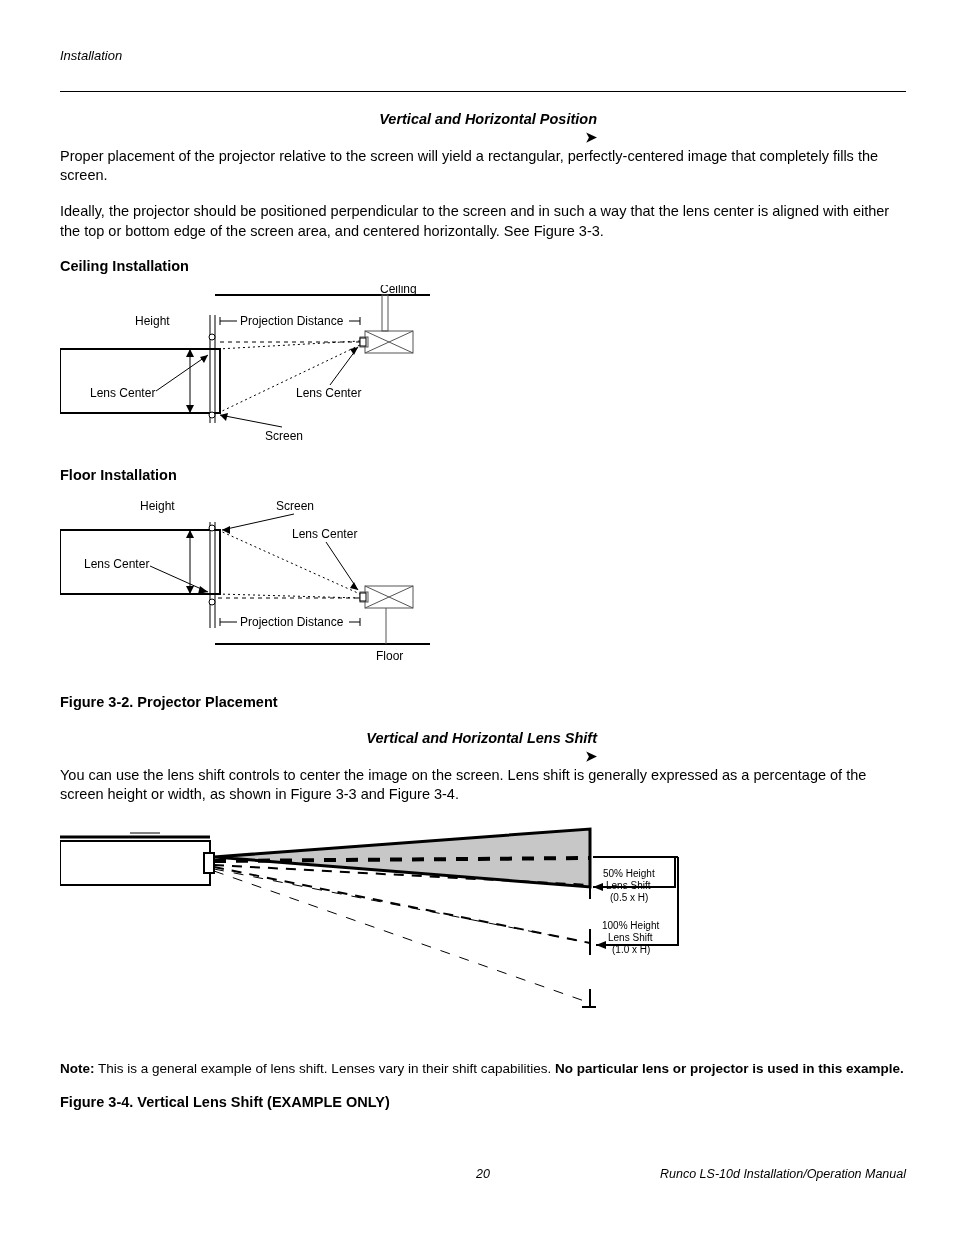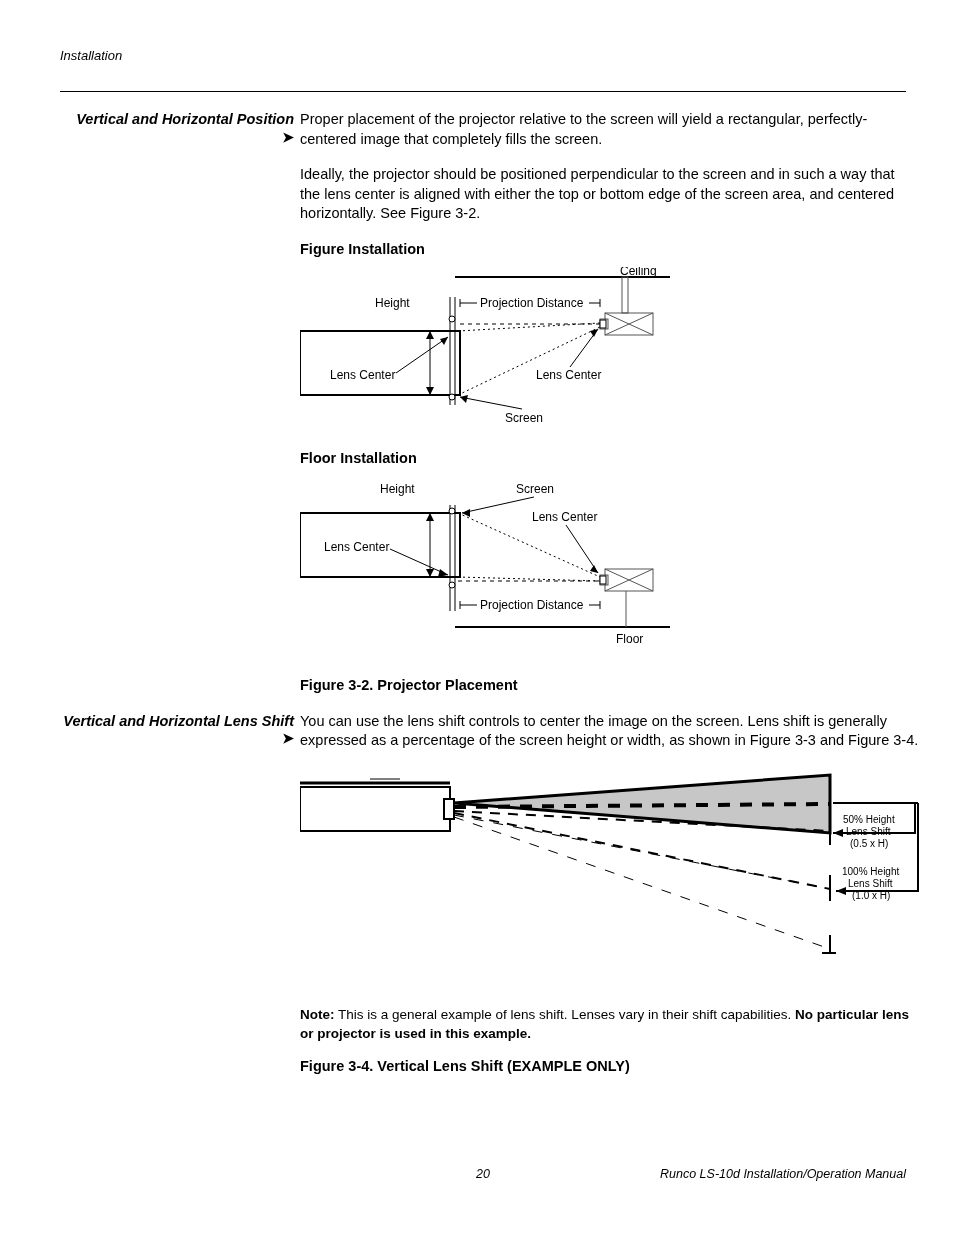--- a/index.html
+++ b/index.html
@@ -21,21 +21,22 @@
     font-size: 13px;
     margin-bottom: 28px;
   }
   .hr {
     border: none;
     border-top: 1px solid #000;
     margin: 0 0 18px 0;
   }
   .row {
     display: flex;
-    align-items: flex-start;
+    align-items: center;
+    flex-direction: column;
   }
   .sidecol {
     width: 240px;
     flex: none;
     text-align: right;
     padding-right: 6px;
     box-sizing: border-box;
   }
   .side-heading {
     font-weight: bold;
@@ -99,24 +100,24 @@
   <div class="header-label">Installation</div>
   <hr class="hr">
 
   <div class="row">
     <div class="sidecol">
       <span class="side-heading">Vertical and Horizontal Position</span>
       <span class="arrow">➤</span>
     </div>
     <div class="bodycol">
       <p>Proper placement of the projector relative to the screen will yield a rectangular, perfectly-centered image that completely fills the screen.</p>
-      <p>Ideally, the projector should be positioned perpendicular to the screen and in such a way that the lens center is aligned with either the top or bottom edge of the screen area, and centered horizontally. See Figure 3-2.</p>
+      <p>Ideally, the projector should be positioned perpendicular to the screen and in such a way that the lens center is aligned with either the top or bottom edge of the screen area, and centered horizontally. See Figure 3-3.</p>
 
       
-      <div class="fig-title">Figure Installation</div>
+      <div class="fig-title">Ceiling Installation</div>
       <svg width="420" height="170">
 
         <line x1="155" y1="10" x2="370" y2="10" stroke="#000" stroke-width="2"></line>
         <text class="lbl" x="320" y="8">Ceiling</text>
 
         <rect x="322" y="10" width="6" height="36" fill="none" stroke="#555"></rect>
         <g stroke="#555" fill="none">
           <rect x="305" y="46" width="48" height="22"></rect>
           <rect x="300" y="52" width="8" height="10"></rect>
           <line x1="305" y1="46" x2="353" y2="68"></line>

